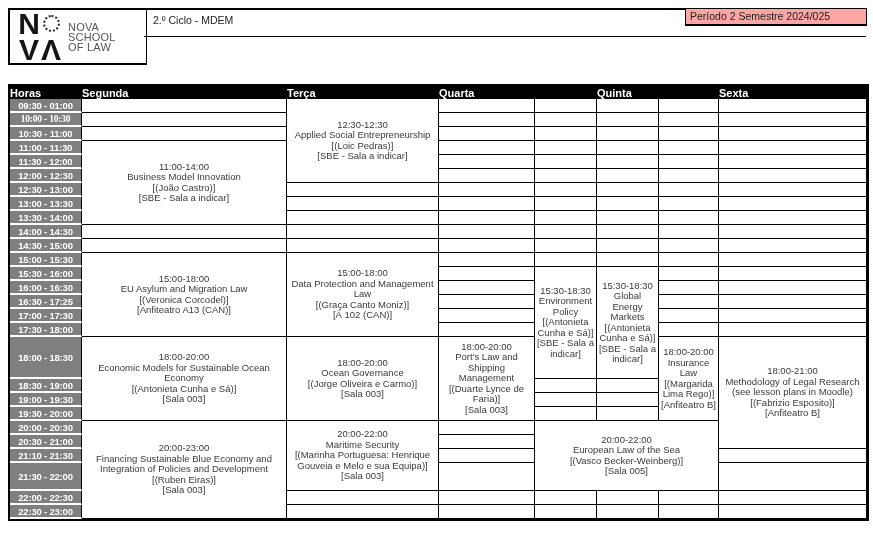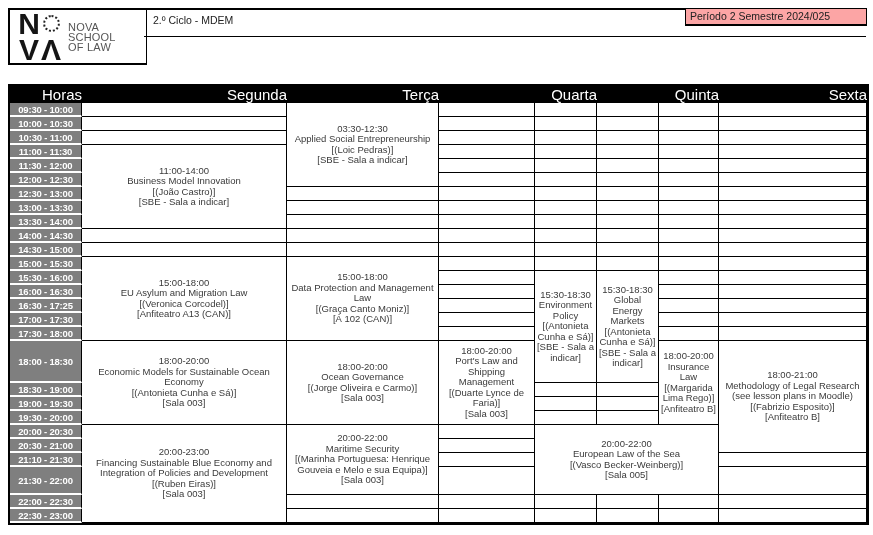--- a/index.html
+++ b/index.html
@@ -21,21 +21,21 @@
   .o-circle{width:13px;height:13px;border:2px dotted #222;border-radius:50%;}
   .logo-text{font-size:11px;color:#555;line-height:10px;margin-left:7px;letter-spacing:0.2px;}
   .program-title{position:absolute;left:153px;top:14px;font-size:10.5px;color:#222;}
   .mid-rule{position:absolute;left:144px;top:36px;width:722px;height:0;border-top:1.5px solid var(--grid);}
   .period-box{position:absolute;left:685px;top:8px;width:180px;border:1.5px solid var(--grid);background:#fca5a5;}
   .period-row{font-size:10.5px;color:#222;padding:1px 3px 1px 4px;height:13px;line-height:12px;white-space:nowrap;overflow:hidden;}
   .period-row.first{border-bottom:1px solid var(--grid);}
 
   
   table.timetable{position:absolute;left:8px;top:84px;border-collapse:separate;border-spacing:0;border:2px solid var(--grid);table-layout:fixed;background:#fff;}
-  .timetable th{background:var(--header-bar);color:#fff;font-size:15px;font-weight:normal;padding:0;height:13px;text-align:right;overflow:hidden;}
+  .timetable th{background:var(--header-bar);color:#fff;font-size:11px;font-weight:bold;padding:0;height:13px;text-align:left;overflow:hidden;}
   .timetable td{padding:0;box-sizing:border-box;overflow:hidden;}
   td.time{background:var(--time-bg);color:var(--time-text);font-weight:bold;font-size:9.5px;text-align:center;vertical-align:middle;border-bottom:2px solid #fff;border-right:1px solid var(--grid);letter-spacing:-0.2px;white-space:nowrap;}
   td.slot{border-right:1px solid var(--grid);border-bottom:1px solid var(--grid);background:#fff;}
   td.course{border-right:1px solid var(--grid);border-bottom:1px solid var(--grid);background:#fff;font-size:9.5px;color:var(--course-text);text-align:center;vertical-align:middle;line-height:10.5px;padding:1px 1px;word-wrap:break-word;}
 </style>
 </head>
 <body>
 
 <div class="page">
 
@@ -77,35 +77,35 @@
           <th>Horas</th>
           <th colspan="1">Segunda</th>
           <th colspan="1">Terça</th>
           <th colspan="2">Quarta</th>
           <th colspan="2">Quinta</th>
           <th colspan="1">Sexta</th>
         </tr>
       </thead>
     <tbody>
         <tr style="height: 14px;">
-          <td class="time">09:30 - 10:00</td>
-          <td class="slot"></td>
-          <td class="course" rowspan="6" colspan="1">
-            <div>03:30-12:30</div>
+          <td class="time">09:30 - 01:00</td>
+          <td class="slot"></td>
+          <td class="course" rowspan="6" colspan="1">
+            <div>12:30-12:30</div>
             <div>Applied Social Entrepreneurship</div>
             <div>[(Loic Pedras)]</div>
             <div>[SBE - Sala a indicar]</div>
           </td>
           <td class="slot"></td>
           <td class="slot"></td>
           <td class="slot"></td>
           <td class="slot"></td>
           <td class="slot"></td>
         </tr>
-        <tr style="height: 14px;">
+        <tr style="height: 14px; font-family: Liberation Serif, serif;">
           <td class="time">10:00 - 10:30</td>
           <td class="slot"></td>
           <td class="slot"></td>
           <td class="slot"></td>
           <td class="slot"></td>
           <td class="slot"></td>
           <td class="slot"></td>
         </tr>
         <tr style="height: 14px;">
           <td class="time">10:30 - 11:00</td>

